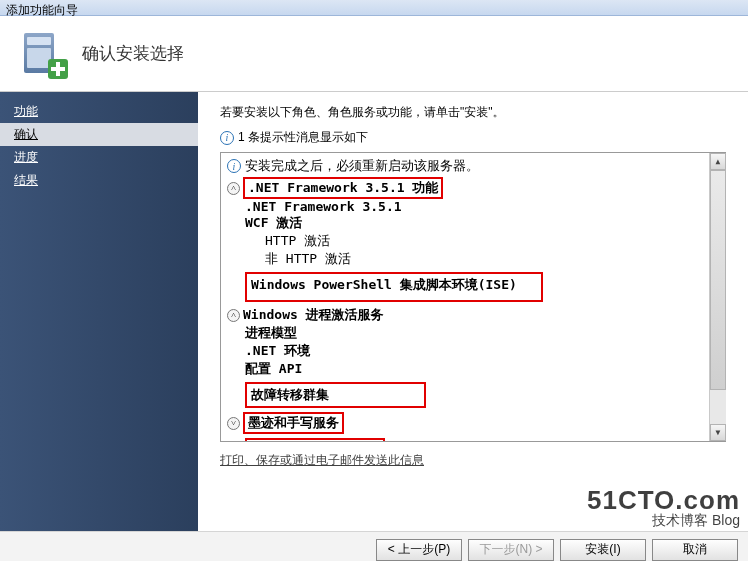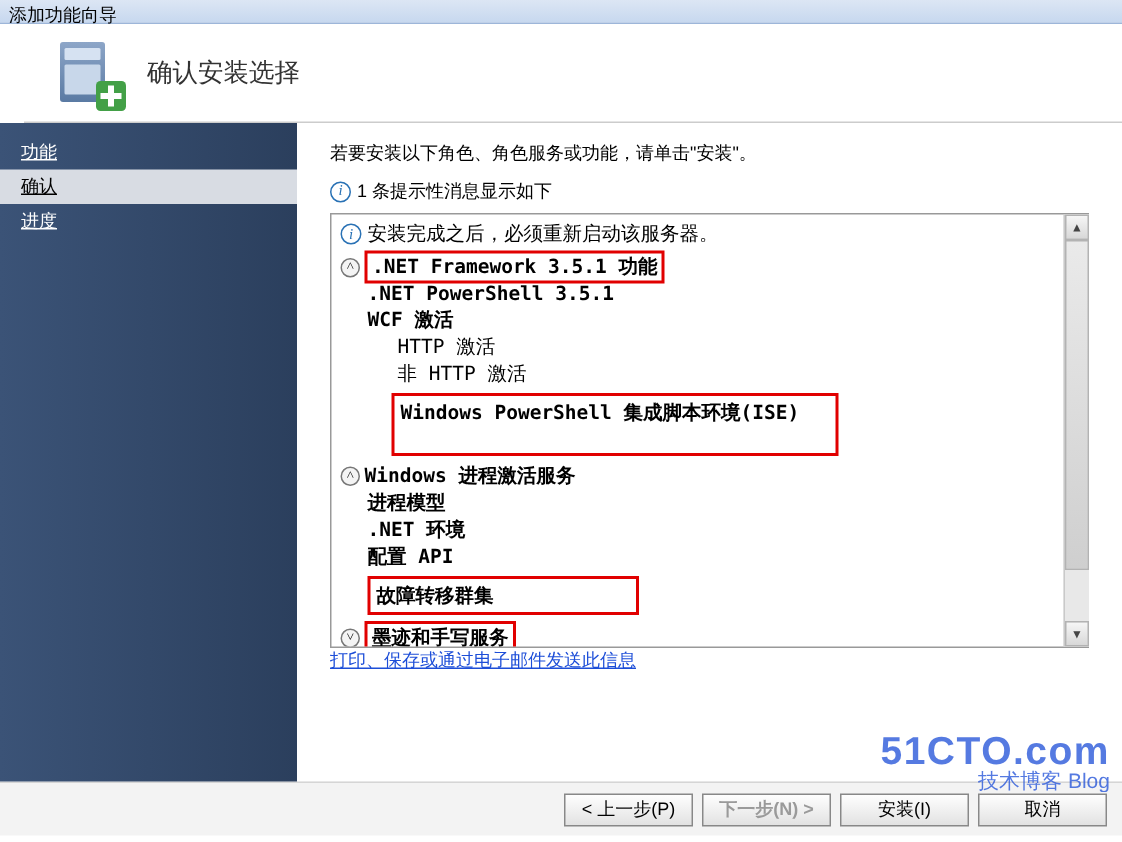--- a/index.html
+++ b/index.html
@@ -18,24 +18,23 @@
     background: linear-gradient(#dce6f4, #c7d8ef);
     border-bottom: 1px solid #9db6d9;
     padding: 2px 6px;
     height: 16px;
     color: #000;
     font-size: 12px;
   }
   .header {
     display: flex;
     align-items: center;
-    height: 66px;
+    height: 76px;
     border-bottom: 1px solid #ccc;
     background: #fff;
-    margin-left: 16px;
   }
   .header-icon {
     width: 50px; height: 50px;
     margin: 0 14px 0 18px;
     position: relative;
   }
   .server { width:30px; height:40px; background: linear-gradient(#8da6c8,#5a7aa3); position:absolute; left:6px; top:4px; border-radius:2px; }
   .server::before { content:""; position:absolute; left:3px; top:4px; width:24px; height:8px; background:#d6e2f2; border-radius:1px; }
   .server::after { content:""; position:absolute; left:3px; top:15px; width:24px; height:20px; background:#c8d7ea; border-radius:1px; }
   .plus { position:absolute; right:0; bottom:0; width:20px; height:20px; background:#43a047; border-radius:3px; }
@@ -76,21 +75,21 @@
   .warn-line { display:flex; align-items:center; gap:4px; margin-bottom:2px;}
   .warn-icon { width:14px; height:14px; border:1px solid #2a72b5; border-radius:50%; display:inline-flex; align-items:center; justify-content:center; font-size:10px; color:#2a72b5; font-family: Georgia, serif; font-style: italic;}
   .exp { width:13px; height:13px; border:1px solid #777; border-radius:50%; display:inline-flex; align-items:center; justify-content:center; font-size:9px; background:#f4f4f4; margin-right:3px; line-height:1; }
   .node-row { display:flex; align-items:center; }
   .bold { font-weight: bold; }
   .indent1 { padding-left: 18px; }
   .indent2 { padding-left: 38px; }
   .red-box { border: 2px solid #e10000; display:inline-block; padding:0 3px; }
   .red-wrap { border: 2px solid #e10000; padding: 0 3px; display:inline-block; }
   .spacer { height: 4px; }
-  .link { color: #1d4ed8; text-decoration: underline; display:inline-block; }
+  .link { color: #404040; text-decoration: underline; margin-top:10px; display:inline-block; }
   .scrollbar { position:absolute; right:0; top:0; width:17px; height:100%; background:#e8e8e8; border-left:1px solid #c9c9c9;}
   .sb-btn { height:17px; background:linear-gradient(#f6f6f6,#d8d8d8); border:1px solid #b3b3b3; display:flex; align-items:center; justify-content:center; font-size:8px; color:#444;}
   .sb-thumb { position:absolute; top:17px; left:0; right:0; height:220px; background:linear-gradient(#eaeaea,#cfcfcf); border:1px solid #b3b3b3;}
   .btnbar {
     height: 36px;
     border-top: 1px solid #d5d5d5;
     display:flex;
     align-items:center;
     justify-content:flex-end;
     gap:6px;
@@ -100,25 +99,25 @@
   .btn {
     min-width: 86px;
     height: 22px;
     border: 1px solid #888;
     background: linear-gradient(#fefefe,#e2e2e2);
     font-size: 12px;
     padding: 0 8px;
     display:inline-flex; align-items:center; justify-content:center;
     cursor: pointer;
   }
-  .btn.disabled { color:#9a9a9a; cursor:default;font-weight:bold; }
+  .btn.disabled { color:#9a9a9a; cursor:default; }
   .wm {
     position:absolute; right:8px; bottom:34px;
     font-family: Arial, sans-serif;
-    color: #1d4ed8;
+    color: #000000;
     opacity: .75;
     text-align:right;
     line-height:1;
     pointer-events:none;
   }
   .wm .l1 { font-size:26px; font-weight:bold; letter-spacing:1px; }
   .wm .l2 { font-size:14px; }
 </style>
 </head>
 <body>
@@ -133,48 +132,49 @@
     <div class="plus"></div>
   </div>
   <div class="header-title">确认安装选择</div>
 </div>
 
 <div class="body-row">
   <div class="sidebar">
     <div class="side-item">功能</div>
     <div class="side-item selected">确认</div>
     <div class="side-item">进度</div>
+    <div class="side-item">结果</div>
   </div>
 
   <div class="content">
     <div class="instr">若要安装以下角色、角色服务或功能，请单击"安装"。</div>
     <div class="info-line">
       <span class="info-icon">i</span>
       <span>1 条提示性消息显示如下</span>
     </div>
 
     <div class="listbox">
       <div class="inner">
         <div class="warn-line">
           <span class="warn-icon">i</span>
           <span>安装完成之后，必须重新启动该服务器。</span>
         </div>
 
         <div class="node-row">
           <span class="exp">˄</span>
           <span class="red-box bold">.NET Framework 3.5.1 功能</span>
         </div>
-        <div class="indent1 bold">.NET PowerShell 3.5.1</div>
+        <div class="indent1 bold">.NET Framework 3.5.1</div>
         <div class="indent1 bold">WCF 激活</div>
         <div class="indent2">HTTP 激活</div>
         <div class="indent2">非 HTTP 激活</div>
         <div class="spacer"></div>
 
         <div class="indent1">
-          <span class="red-wrap bold" style="padding:2px 24px 18px 4px;margin-left:16px;">Windows PowerShell 集成脚本环境(ISE)</span>
+          <span class="red-wrap bold" style="padding:2px 24px 6px 4px;">Windows PowerShell 集成脚本环境(ISE)</span>
         </div>
         <div class="spacer"></div>
 
         <div class="node-row">
           <span class="exp">˄</span>
           <span class="bold">Windows 进程激活服务</span>
         </div>
         <div class="indent1 bold">进程模型</div>
         <div class="indent1 bold">.NET 环境</div>
         <div class="indent1 bold">配置 API</div>

